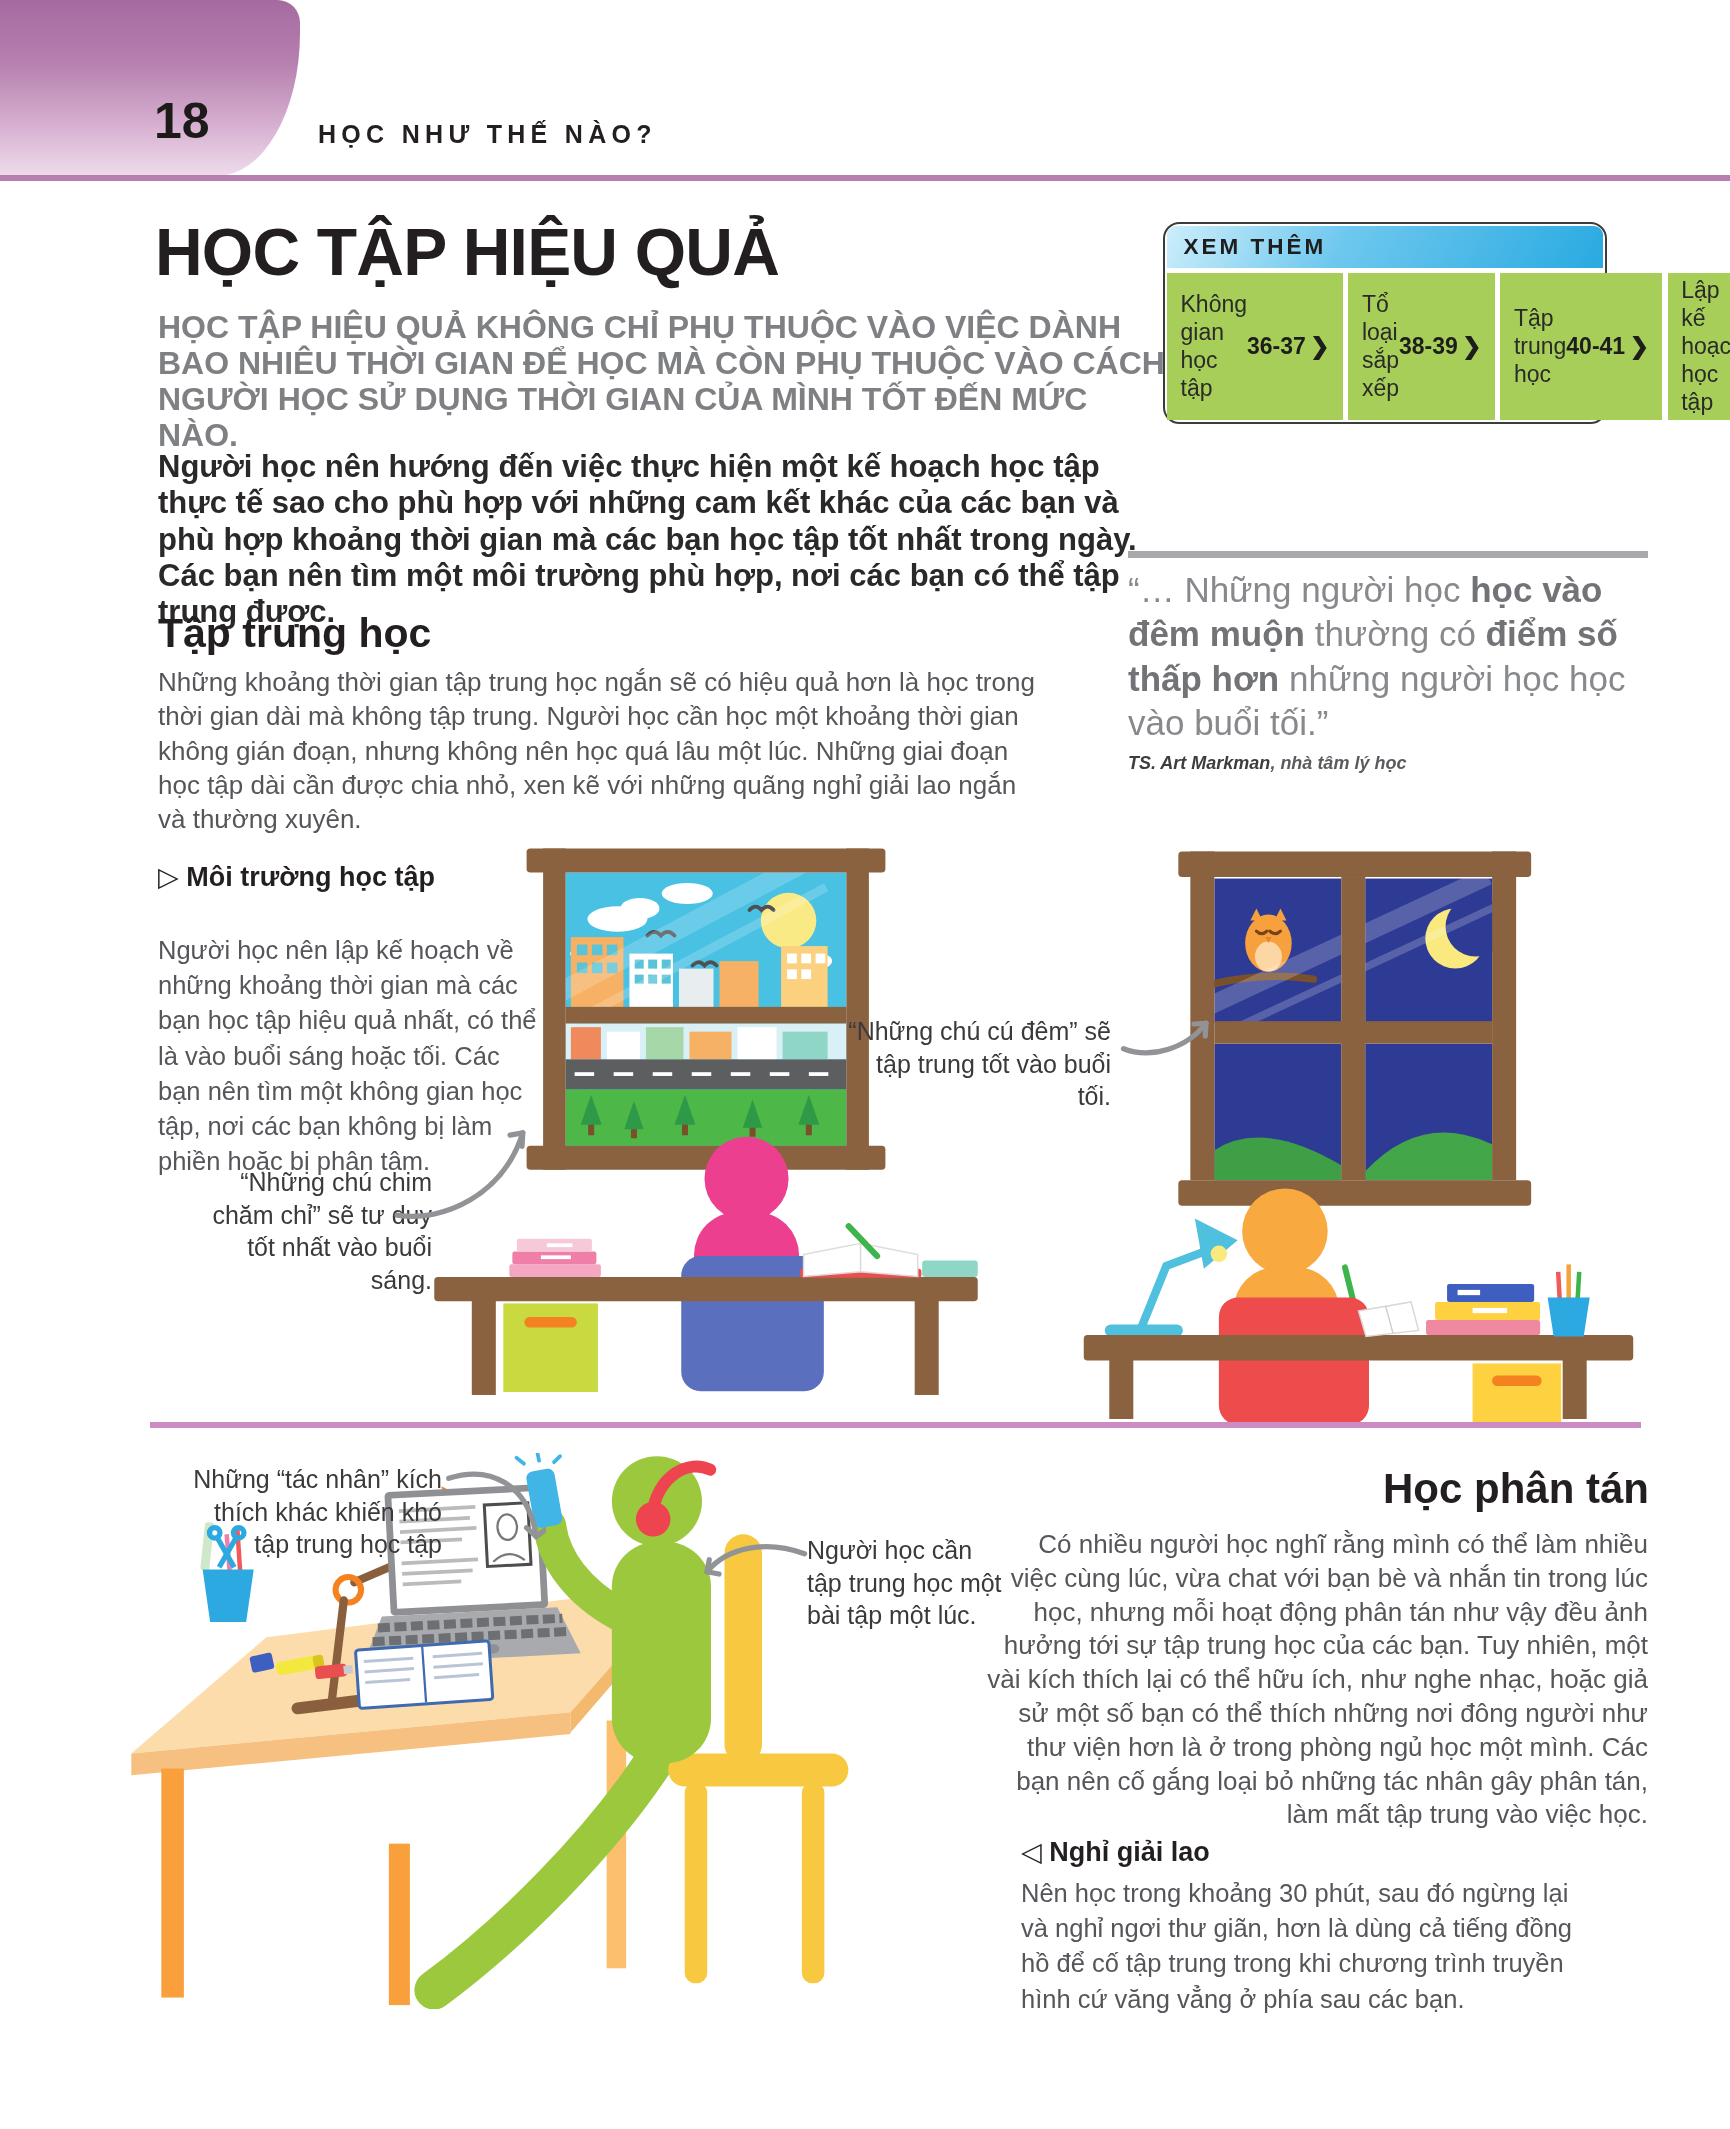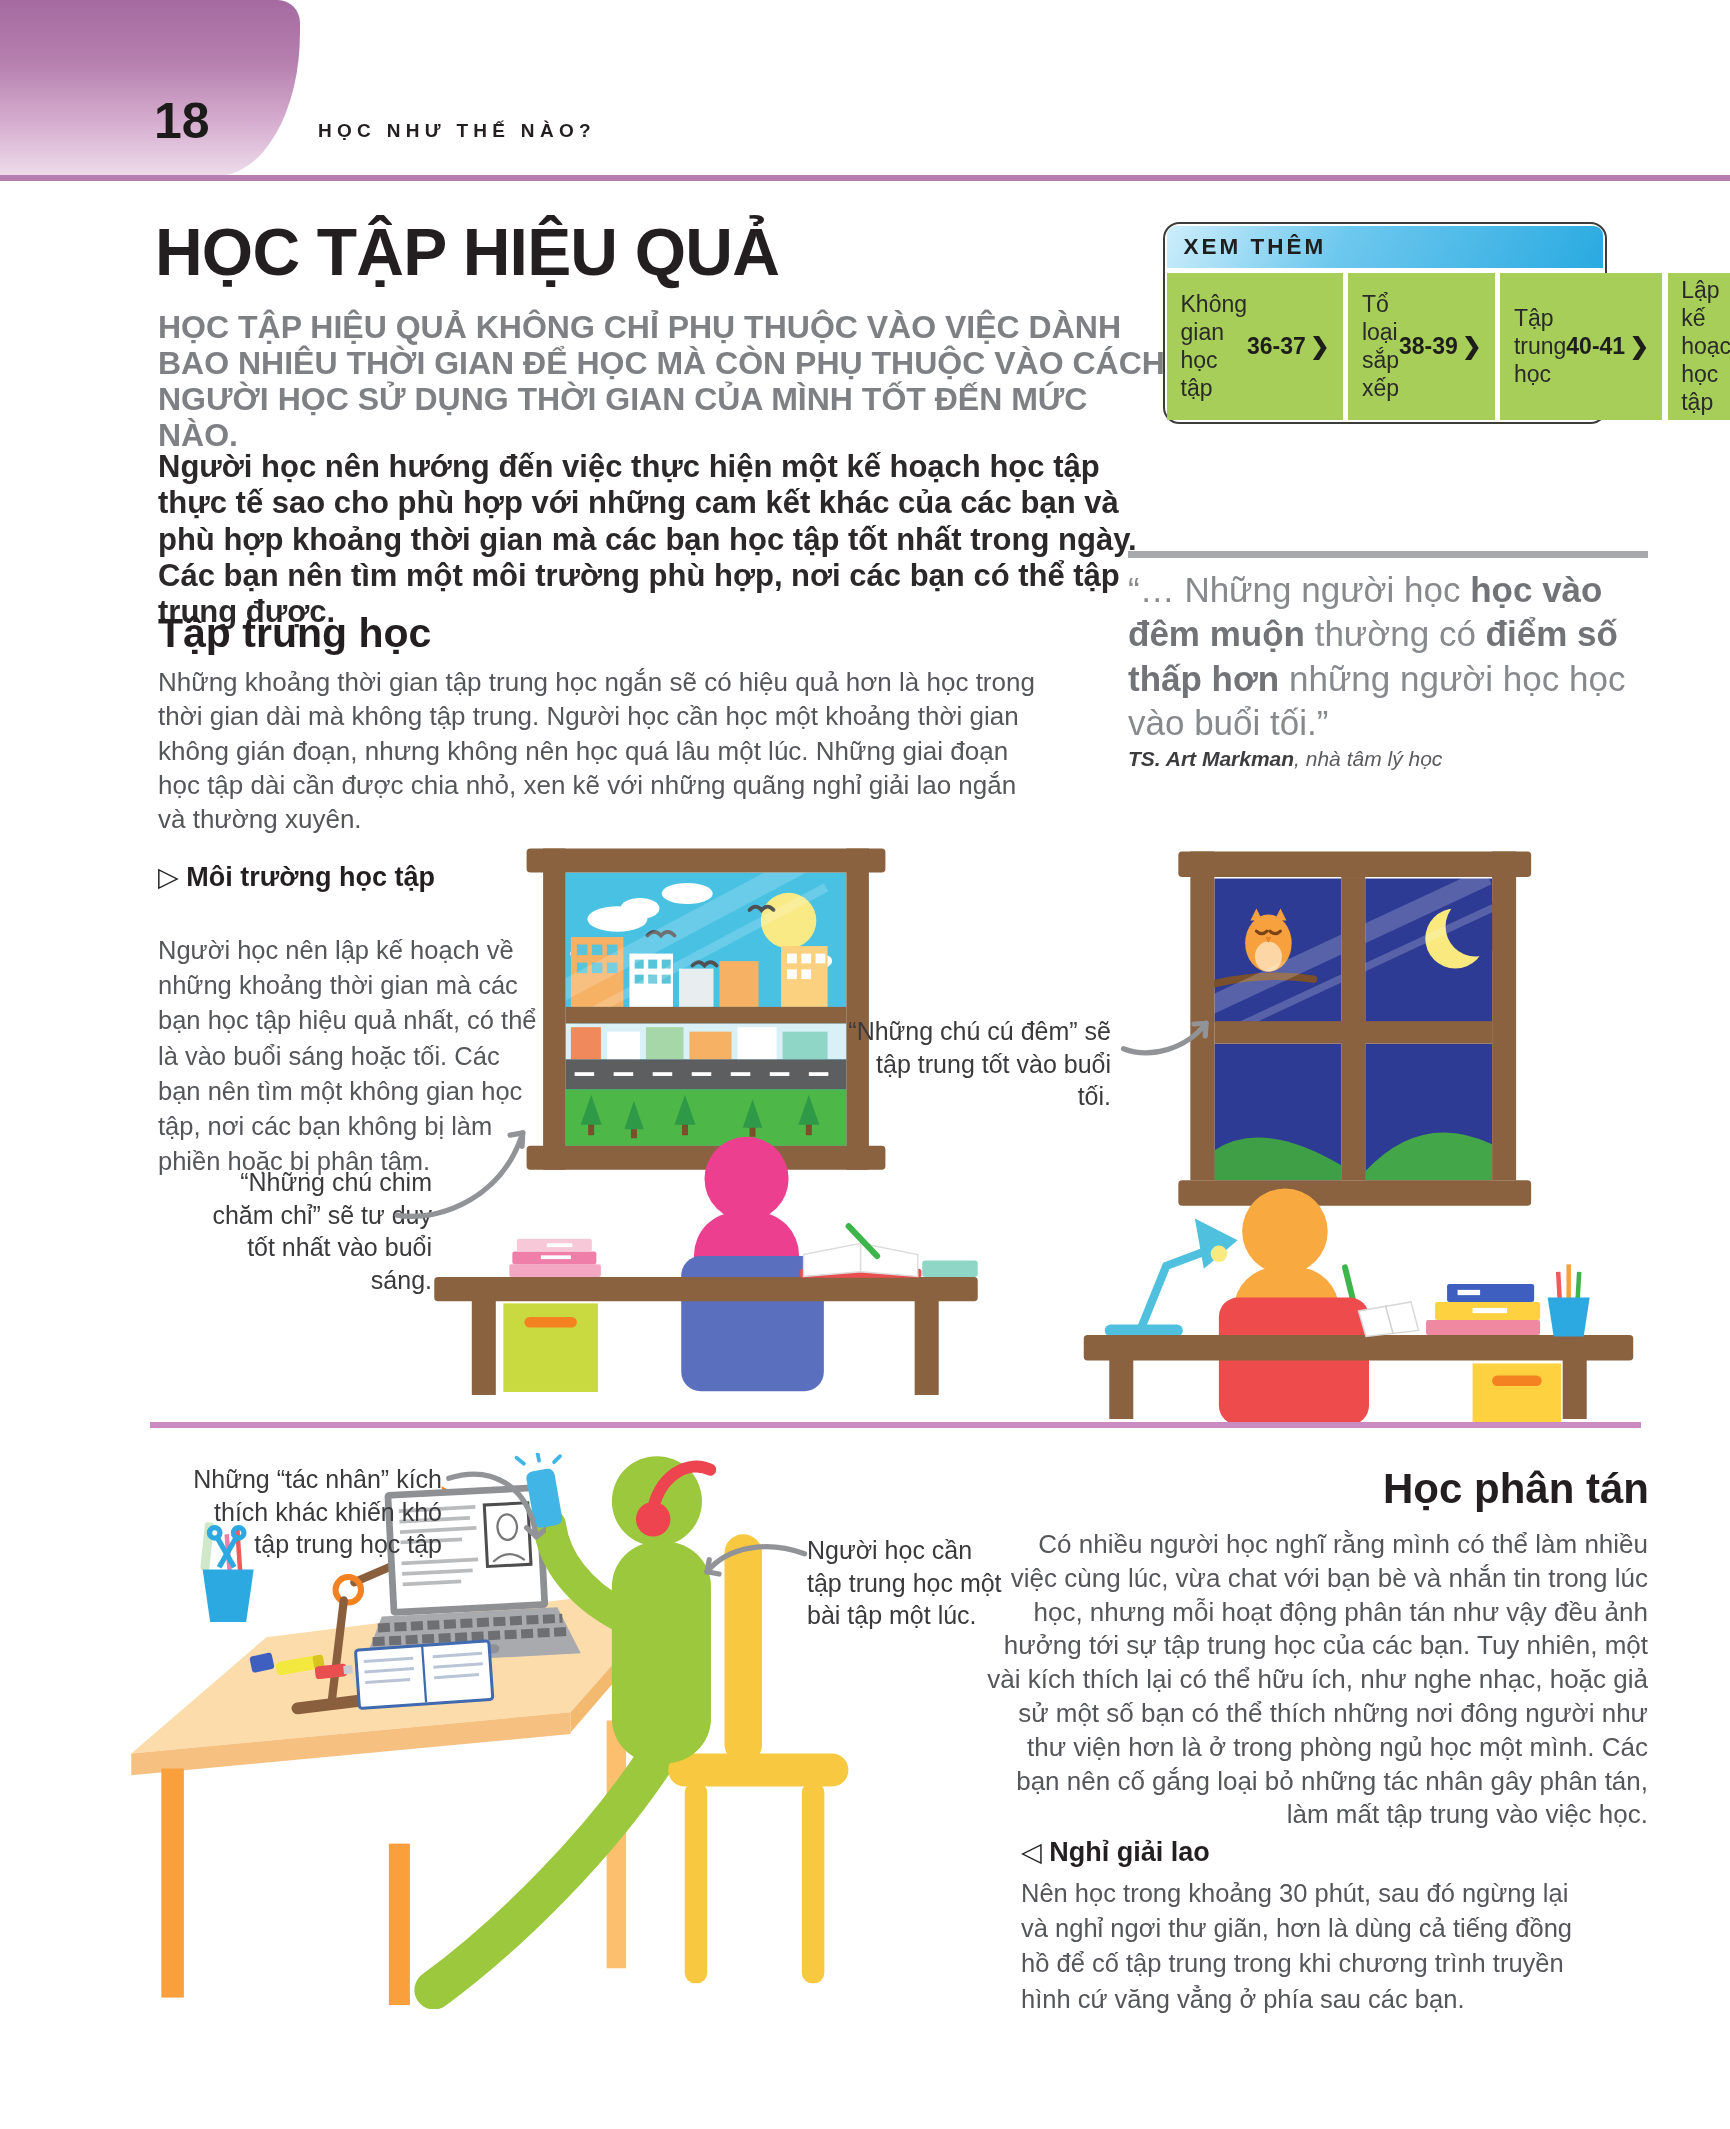--- a/index.html
+++ b/index.html
@@ -5,21 +5,21 @@
   html,body{margin:0;padding:0;background:#ffffff;}
   .page{position:relative;width:1730px;height:2129px;background:#ffffff;overflow:hidden;
         font-family:"Liberation Sans",sans-serif;color:#231f20;}
   .abs{position:absolute;}
 
   
   .corner{left:0;top:0;width:300px;height:176px;
           background:linear-gradient(180deg,#a56ba1 0%,#b57fae 35%,#d6aed0 70%,#eedcea 100%);
           border-top-right-radius:22.5px;border-bottom-right-radius:83px 143px;}
   .page-num{left:154px;top:92px;font-size:50px;font-weight:700;color:#1c1b1a;}
-  .chapter{left:318px;top:120px;font-size:19px;font-weight:700;letter-spacing:5.3px;color:#231f20;}
+  .chapter{left:318px;top:120px;font-size:25px;font-weight:700;letter-spacing:5.3px;color:#231f20;}
   .header-rule{left:0;top:175px;width:1730px;height:6px;background:#b77fb1;}
 
   
   .title{left:155px;top:214px;font-size:66px;font-weight:800;letter-spacing:-0.8px;color:#231f20;}
   .lead{left:158px;top:309px;width:1010px;font-size:32px;font-weight:700;line-height:1.13;color:#7e8083;}
   .intro-body{left:158px;top:449px;width:999px;font-size:31px;font-weight:700;line-height:1.17;color:#2b2829;}
 
   
   .focus-h{left:158px;top:610px;font-size:41px;font-weight:800;color:#231f20;}
   .focus-b{left:158px;top:665px;width:882px;font-size:26px;line-height:1.32;color:#55565a;}
@@ -38,21 +38,21 @@
   .xt-row.pink{background:#f07ea1;min-height:65px;}
   .xt-row.yellow{background:#fdd44c;}
   .xt-label{max-width:278px;line-height:1.22;}
   .xt-pages{font-weight:700;color:#1d1d1b;white-space:nowrap;}
   .xt-chev{font-weight:700;margin-left:4.5px;}
 
   
   .quote-rule{left:1128px;top:551px;width:520px;height:6.8px;background:#a7a9ac;}
   .quote{left:1128px;top:568px;width:529px;font-size:35px;line-height:1.27;color:#87898c;}
   .quote b{color:#717376;}
-  .quote-author{font-size:21px;font-style:italic;color:#5a5b5e;}
+  .quote-author{margin-top:6px;font-size:18px;font-style:italic;color:#5a5b5e;font-weight:bold;}
   .quote-author b{color:#3d3d3f;}
 
   
   .env-h{left:158px;top:861px;font-size:27px;font-weight:700;color:#231f20;}
   .marker{font-weight:400;margin-right:7.5px;}
   .env-b{left:158px;top:933px;width:379px;font-size:25.5px;line-height:1.38;color:#55565a;}
 
   
   .callout{font-size:25px;line-height:1.3;color:#3a3a3c;}
   .co-morning{left:188px;top:1166px;width:244px;text-align:right;}

